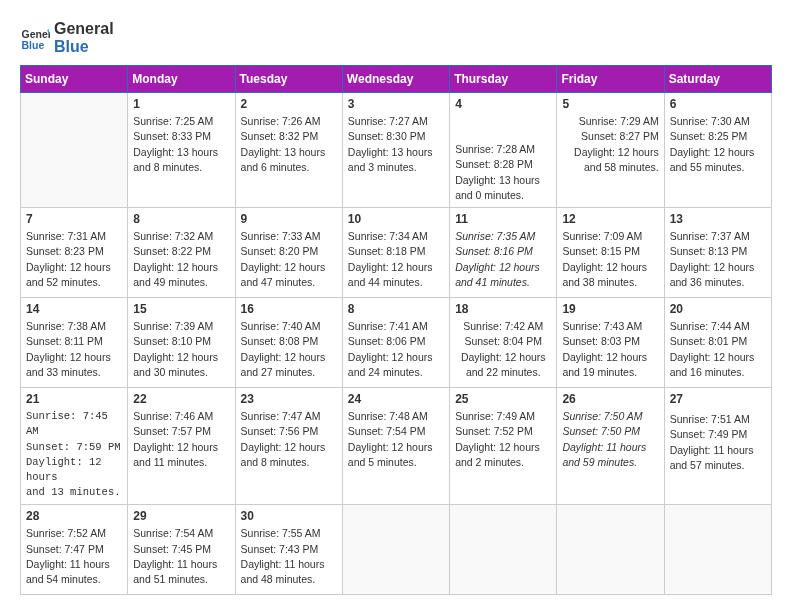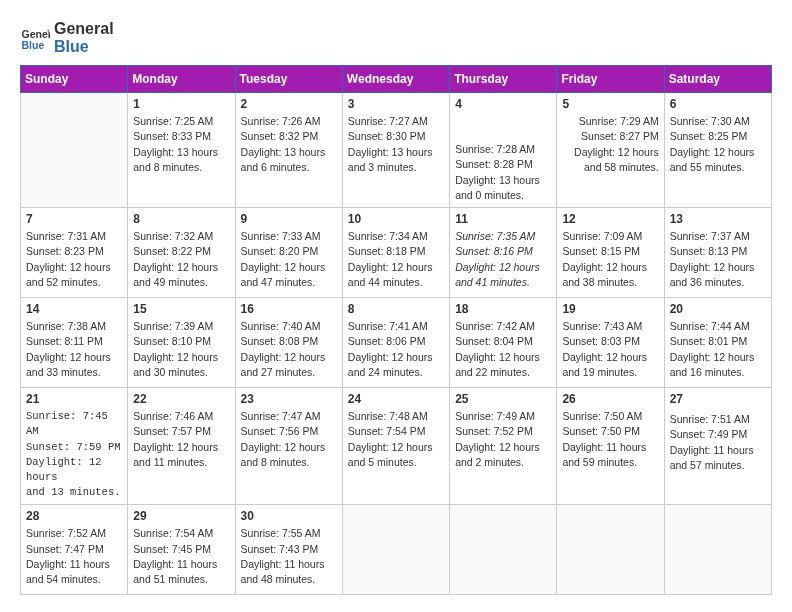--- a/index.html
+++ b/index.html
@@ -224,21 +224,21 @@
         </td>
         <td>
           <div class="day-num">8</div>
           <div class="day-info" style="white-space: pre-line;">Sunrise: 7:41 AM
 Sunset: 8:06 PM
 Daylight: 12 hours
 and 24 minutes.</div>
         </td>
         <td>
           <div class="day-num">18</div>
-          <div class="day-info" style="white-space: pre-line;">Sunrise: 7:42 AM
+          <div class="day-info" style="white-space: pre-line; text-align: center;">Sunrise: 7:42 AM
 Sunset: 8:04 PM
 Daylight: 12 hours
 and 22 minutes.</div>
         </td>
         <td>
           <div class="day-num">19</div>
           <div class="day-info" style="white-space: pre-line;">Sunrise: 7:43 AM
 Sunset: 8:03 PM
 Daylight: 12 hours
 and 19 minutes.</div>
@@ -282,21 +282,21 @@
         </td>
         <td>
           <div class="day-num">25</div>
           <div class="day-info" style="white-space: pre-line;">Sunrise: 7:49 AM
 Sunset: 7:52 PM
 Daylight: 12 hours
 and 2 minutes.</div>
         </td>
         <td>
           <div class="day-num">26</div>
-          <div class="day-info" style="white-space: pre-line;">Sunrise: 7:50 AM
+          <div class="day-info" style="white-space: pre-line; font-style: italic;">Sunrise: 7:50 AM
 Sunset: 7:50 PM
 Daylight: 11 hours
 and 59 minutes.</div>
         </td>
         <td>
           <div class="day-num">27</div>
           <div class="day-info" style="white-space: pre-line; margin-top: 6px;">Sunrise: 7:51 AM
 Sunset: 7:49 PM
 Daylight: 11 hours
 and 57 minutes.</div>

